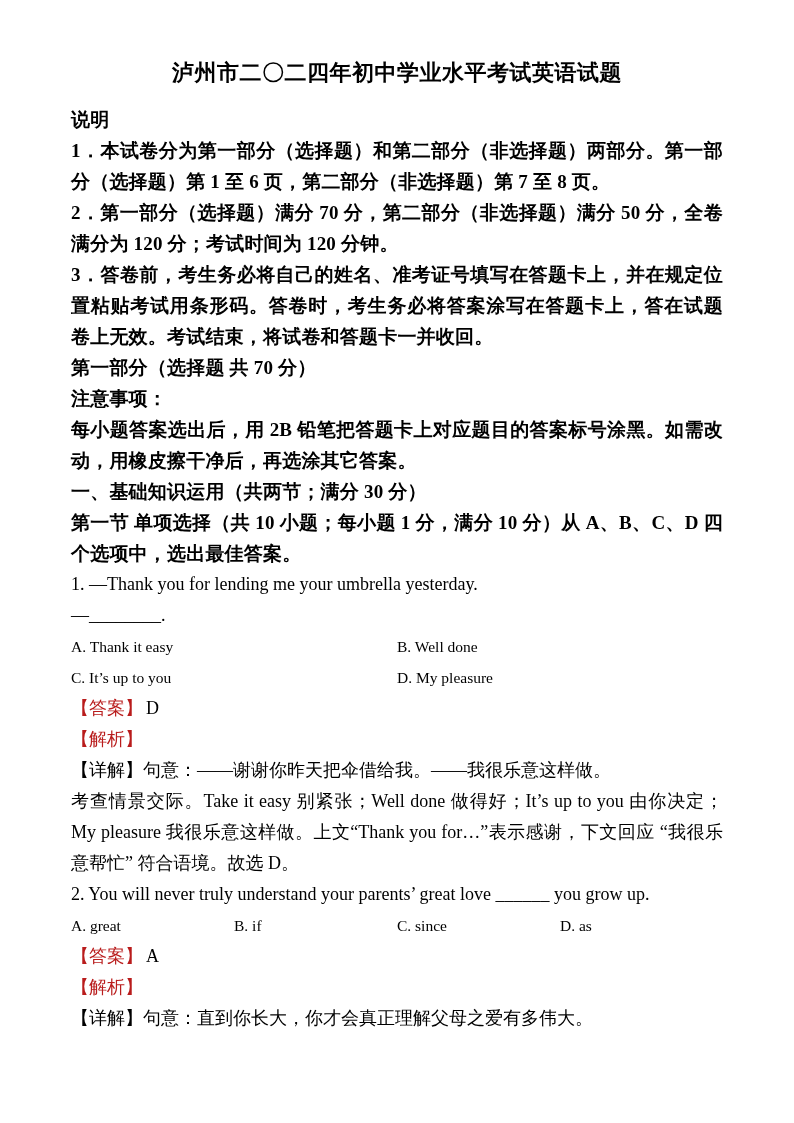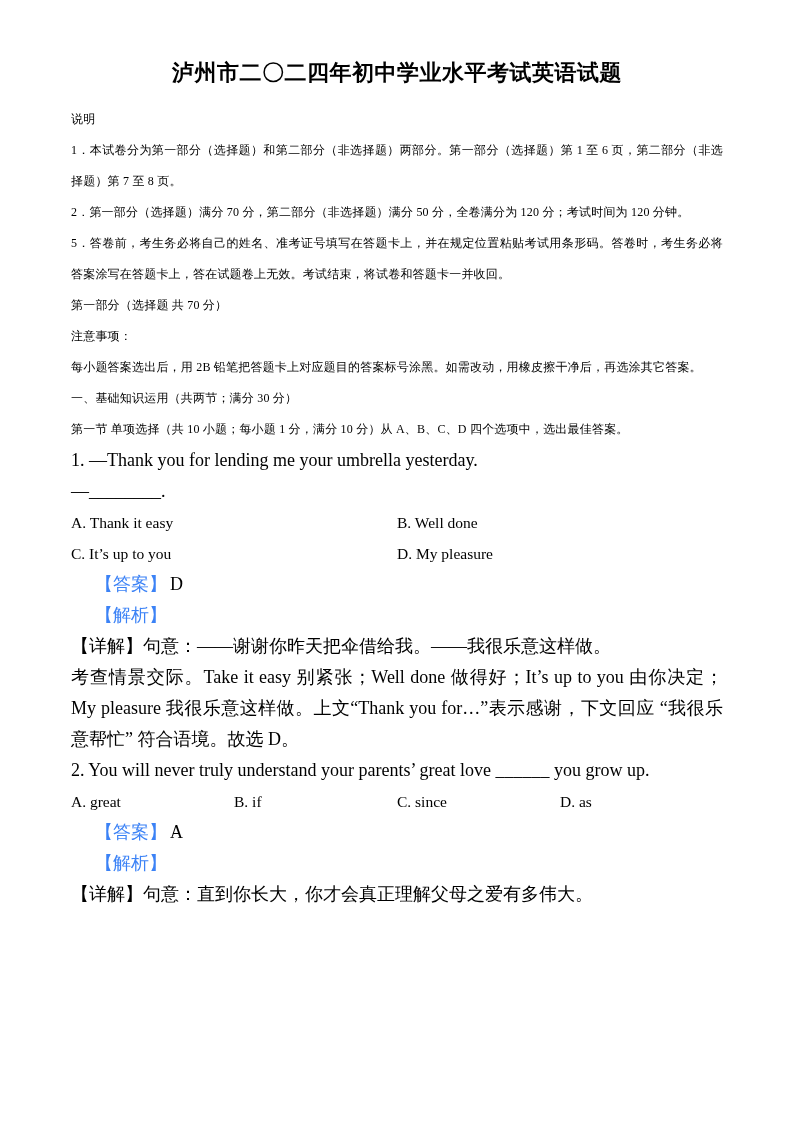--- a/index.html
+++ b/index.html
@@ -15,46 +15,46 @@
   }
   p { margin: 0; line-height: 31px; }
   .title {
     margin: 0 0 14px 0;
     font-size: 22px;
     line-height: 34px;
     font-weight: bold;
     text-align: center;
     letter-spacing: 0.5px;
   }
-  .b { font-weight: normal; font-size: 12px; letter-spacing: 0.2px; }
+  .b { font-weight: bold; font-size: 19px; letter-spacing: 0.2px; }
   .j { text-align: justify; }
   .center { text-align: left; }
   .q { font-size: 18px; }
-  .blue { color: #3b82f6; margin-left: 24px; }
+  .blue { color: #b91c1c; }
   .ans-val { margin-left: 3px; }
   .opts {
     display: grid;
     line-height: 31px;
     font-size: 15.5px;
   }
   .opts-2 { grid-template-columns: 1fr 1fr; }
   .opts-4 { grid-template-columns: 1fr 1fr 1fr 1fr; }
   section { margin: 0; padding: 0; }
 </style>
 </head>
 <body>
 
 <div class="page">
 
   <h1 class="title">泸州市二〇二四年初中学业水平考试英语试题</h1>
 
   <p class="b">说明</p>
   <p class="b j">1．本试卷分为第一部分（选择题）和第二部分（非选择题）两部分。第一部分（选择题）第 1 至 6 页，第二部分（非选择题）第 7 至 8 页。</p>
   <p class="b j">2．第一部分（选择题）满分 70 分，第二部分（非选择题）满分 50 分，全卷满分为 120 分；考试时间为 120 分钟。</p>
-  <p class="b j">5．答卷前，考生务必将自己的姓名、准考证号填写在答题卡上，并在规定位置粘贴考试用条形码。答卷时，考生务必将答案涂写在答题卡上，答在试题卷上无效。考试结束，将试卷和答题卡一并收回。</p>
+  <p class="b j">3．答卷前，考生务必将自己的姓名、准考证号填写在答题卡上，并在规定位置粘贴考试用条形码。答卷时，考生务必将答案涂写在答题卡上，答在试题卷上无效。考试结束，将试卷和答题卡一并收回。</p>
 
   <p class="b center">第一部分（选择题 共 70 分）</p>
   <p class="b">注意事项：</p>
   <p class="b j">每小题答案选出后，用 2B 铅笔把答题卡上对应题目的答案标号涂黑。如需改动，用橡皮擦干净后，再选涂其它答案。</p>
   <p class="b j">一、基础知识运用（共两节；满分 30 分）</p>
   <p class="b j">第一节 单项选择（共 10 小题；每小题 1 分，满分 10 分）从 A、B、C、D 四个选项中，选出最佳答案。</p>
 
   <section>
     <p class="q">1. —Thank you for lending me your umbrella yesterday.</p>
     <p class="q">—________.</p>

